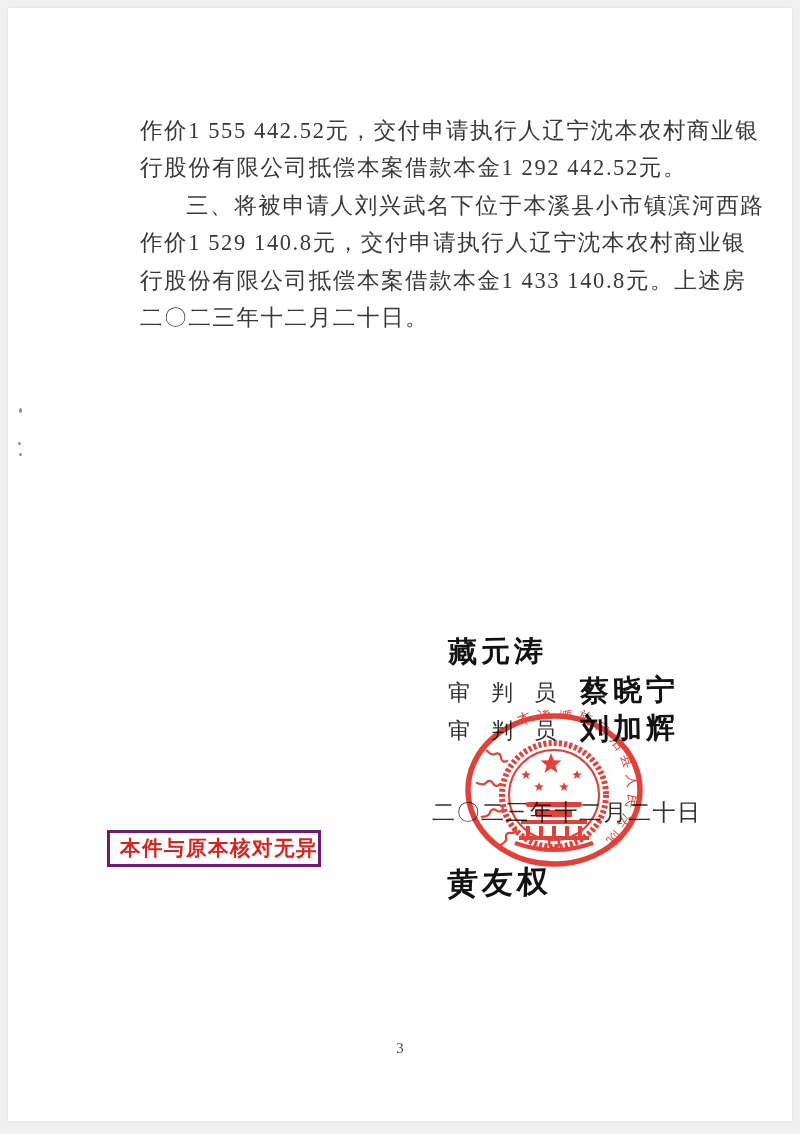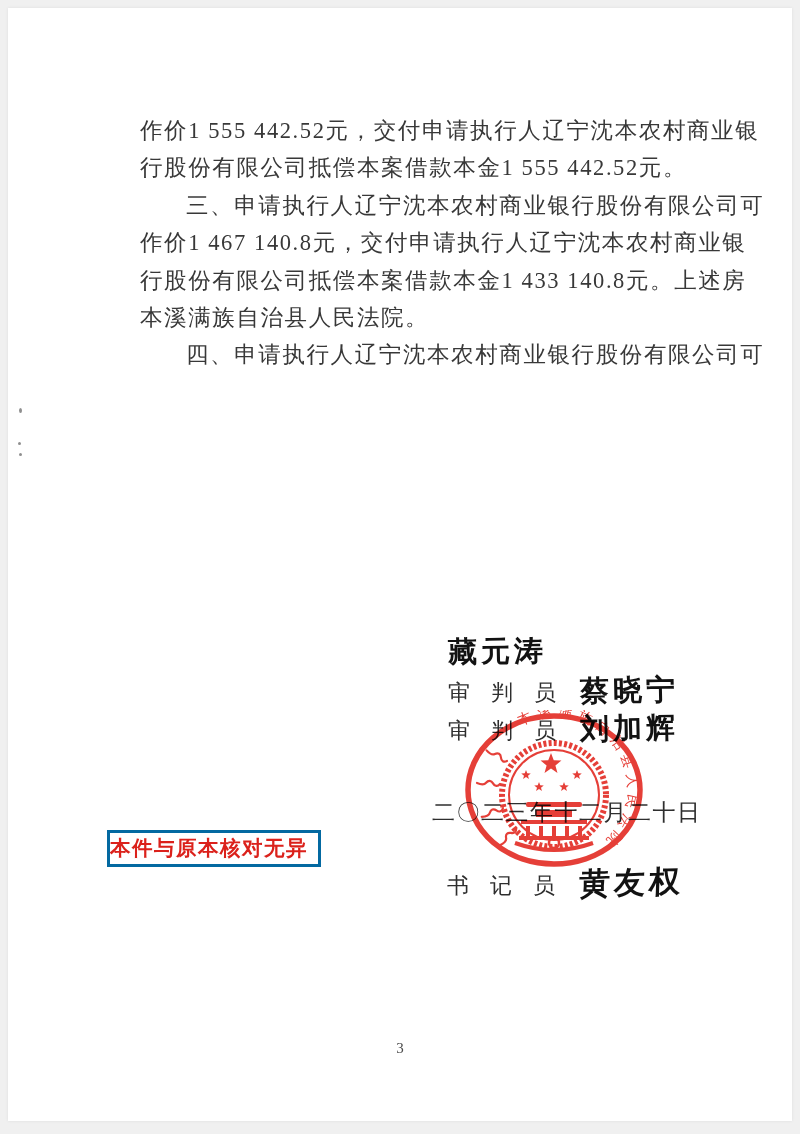--- a/index.html
+++ b/index.html
@@ -48,23 +48,23 @@
 
   
   .seal {
     position:absolute; left:452px; top:702px; width:190px; height:162px;
     mix-blend-mode:multiply; opacity:0.88;
   }
 
   
   .stamp {
     position:absolute; left:99px; top:822px; width:208px; height:31px;
-    border:3px solid #0369a1; color:#db211b;
+    border:3px solid #701a75; color:#db211b;
     font-size:20.5px; font-weight:bold; letter-spacing:1.5px;
-    line-height:31px; text-align:left; white-space:nowrap;
+    line-height:31px; text-align:right; white-space:nowrap;
     font-family:"Liberation Serif","DejaVu Serif",serif;
   }
 
   
   .page-num {
     position:absolute; left:0; width:100%; top:1032px;
     text-align:center; font-size:15px; color:#4a4a4a;
   }
 
   
@@ -73,46 +73,44 @@
   .speck.s2 { left:10px; top:434px; width:3px; height:3px; }
   .speck.s3 { left:11px; top:445px; width:3px; height:3px; }
 </style>
 </head>
 <body>
 
 <div class="page">
 
   <div class="body-text">
     <div class="body-line">作价1 555 442.52元，交付申请执行人辽宁沈本农村商业银</div>
-    <div class="body-line">行股份有限公司抵偿本案借款本金1 555 442.52元。</div>
-    <div class="body-line indent">三、申请执行人辽宁沈本农村商业银行股份有限公司可</div>
-    <div class="body-line">作价1 467 140.8元，交付申请执行人辽宁沈本农村商业银</div>
+    <div class="body-line">行股份有限公司抵偿本案借款本金1 292 442.52元。</div>
+    <div class="body-line indent">三、将被申请人刘兴武名下位于本溪县小市镇滨河西路</div>
+    <div class="body-line">作价1 529 140.8元，交付申请执行人辽宁沈本农村商业银</div>
     <div class="body-line">行股份有限公司抵偿本案借款本金1 433 140.8元。上述房</div>
-    <div class="body-line">本溪满族自治县人民法院。</div>
-    <div class="body-line indent">四、申请执行人辽宁沈本农村商业银行股份有限公司可</div>
+    <div class="body-line">二〇二三年十二月二十日。</div>
   </div>
 
   <div class="sig-block">
     <div class="sig-row">
       <span class="sig-name">藏元涛</span>
     </div>
     <div class="sig-row">
       <span class="sig-title">审判员</span>
       <span class="sig-name">蔡晓宁</span>
     </div>
     <div class="sig-row">
       <span class="sig-title">审判员</span>
       <span class="sig-name">刘加辉</span>
     </div>
   </div>
 
   <div class="date-line">二〇二三年十二月二十日</div>
 
   <div class="clerk-row">
-    <span class="sig-title">书记员</span>
     <span class="sig-name">黄友权</span>
   </div>
 
   <svg class="seal" viewBox="0 0 190 162">
     <g fill="none" stroke="#e2241c">
 
       <ellipse cx="94" cy="80" rx="86" ry="74" stroke-width="5.5"></ellipse>
 
       <path id="sealArc" d="M 60,16 A 72,72 0 0 1 132,141" stroke="none"></path>
       <text font-size="14" letter-spacing="5.5" fill="#e2241c" stroke="none" font-family="'Liberation Serif','DejaVu Serif',serif">

